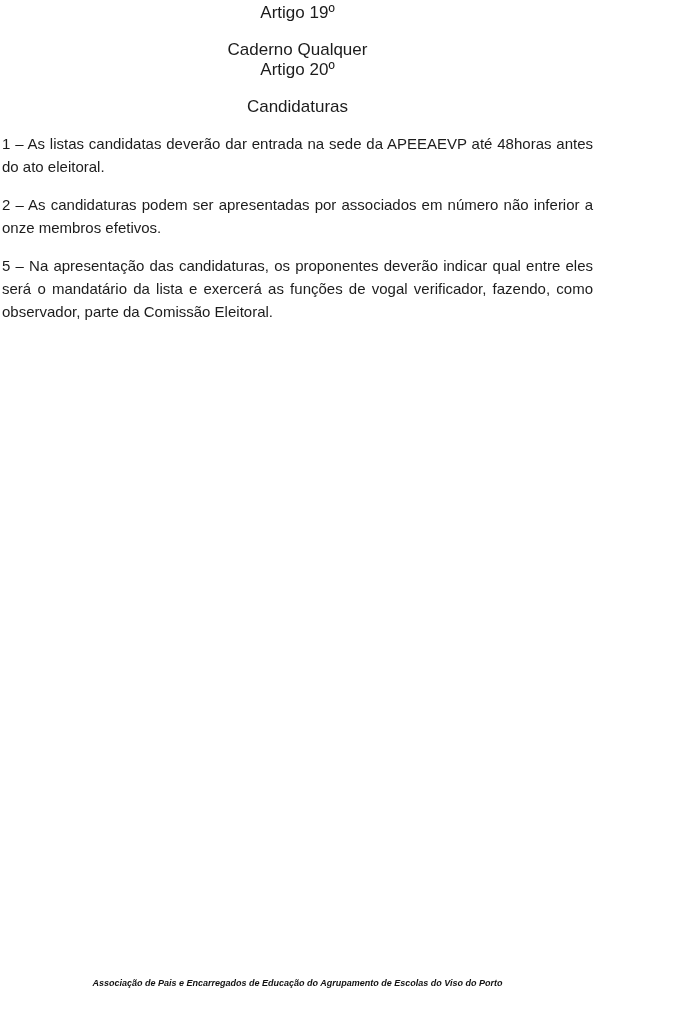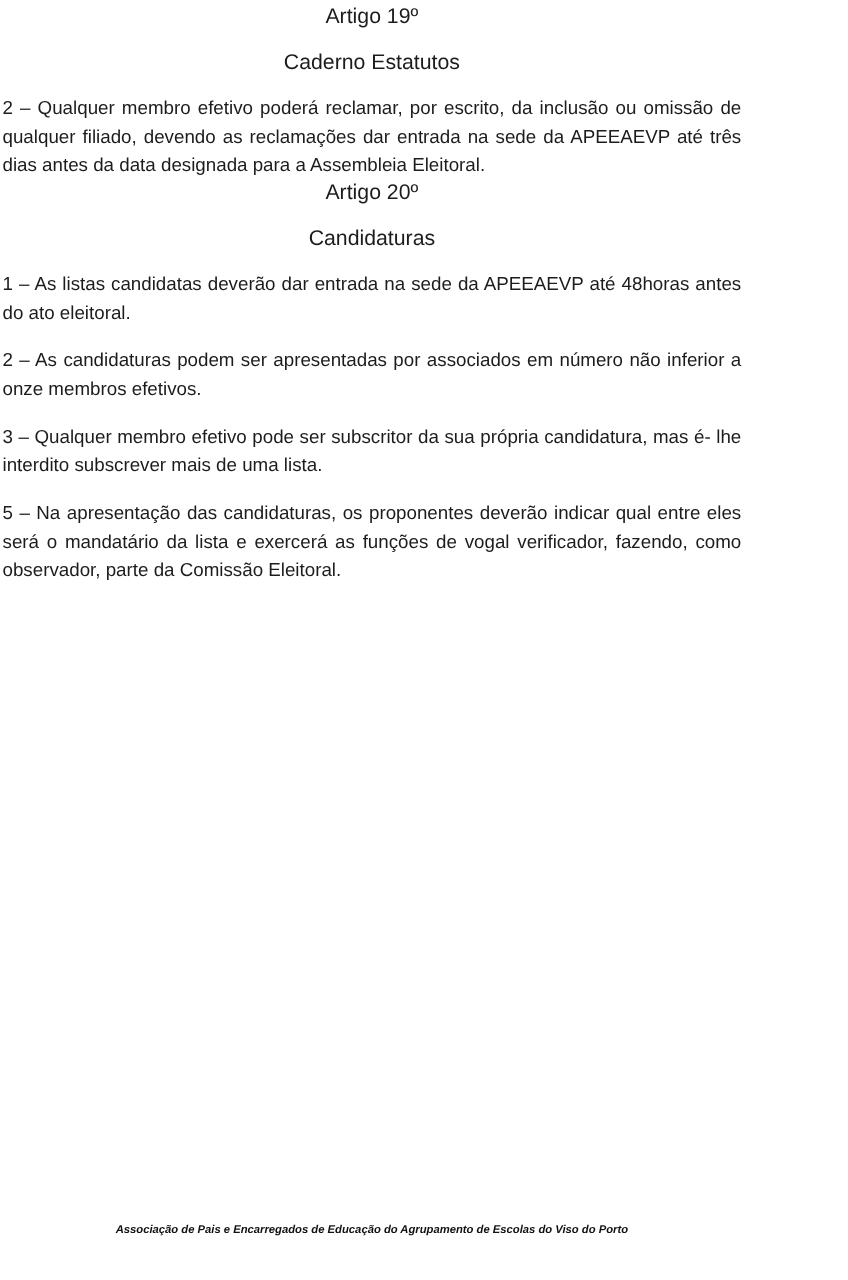--- a/index.html
+++ b/index.html
@@ -65,30 +65,28 @@
   }
 </style>
 </head>
 <body>
 
 <div class="page">
   <div class="content">
 
     <section>
       <h1 class="article-title">Artigo 19º</h1>
-      <h2 class="article-subtitle">Caderno Estatutos</h2>
-      <p class="body-par">2 – Qualquer membro efetivo poderá reclamar, por escrito, da inclusão ou omissão de qualquer filiado, devendo as reclamações dar entrada na sede da APEEAEVP até três dias antes da data designada para a Assembleia Eleitoral.</p>
+      <h2 class="article-subtitle">Caderno Qualquer</h2>
     </section>
 
     <section>
       <h1 class="article-title second">Artigo 20º</h1>
       <h2 class="article-subtitle">Candidaturas</h2>
       <p class="body-par">1 – As listas candidatas deverão dar entrada na sede da APEEAEVP até 48horas antes do ato eleitoral.</p>
       <p class="body-par">2 – As candidaturas podem ser apresentadas por associados em número não inferior a onze membros efetivos.</p>
-      <p class="body-par">3 – Qualquer membro efetivo pode ser subscritor da sua própria candidatura, mas é- lhe interdito subscrever mais de uma lista.</p>
       <p class="body-par">5 – Na apresentação das candidaturas, os proponentes deverão indicar qual entre eles será o mandatário da lista e exercerá as funções de vogal verificador, fazendo, como observador, parte da Comissão Eleitoral.</p>
     </section>
 
   </div>
 
   <div class="page-footer">Associação de Pais e Encarregados de Educação do Agrupamento de Escolas do Viso do Porto</div>
 
   <div class="page-number">10</div>
 </div>
 

